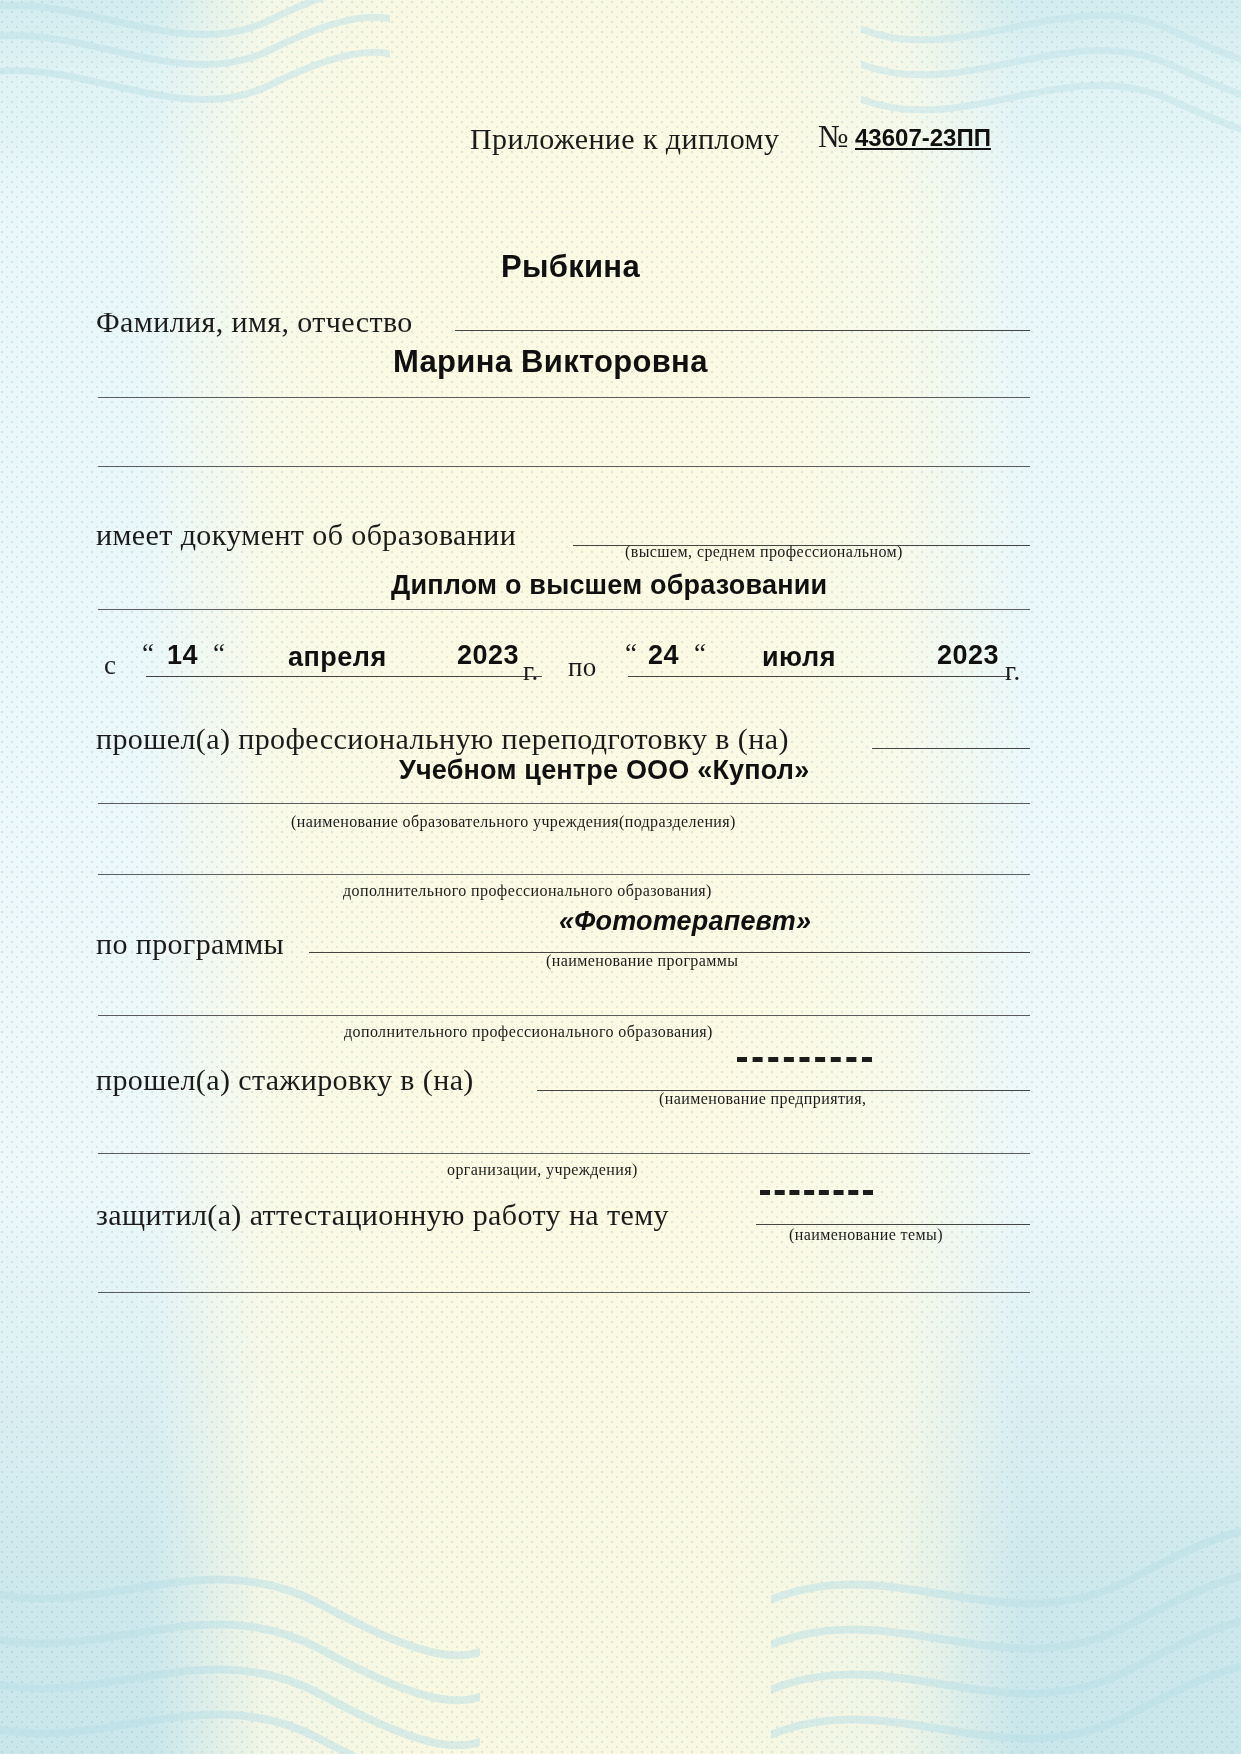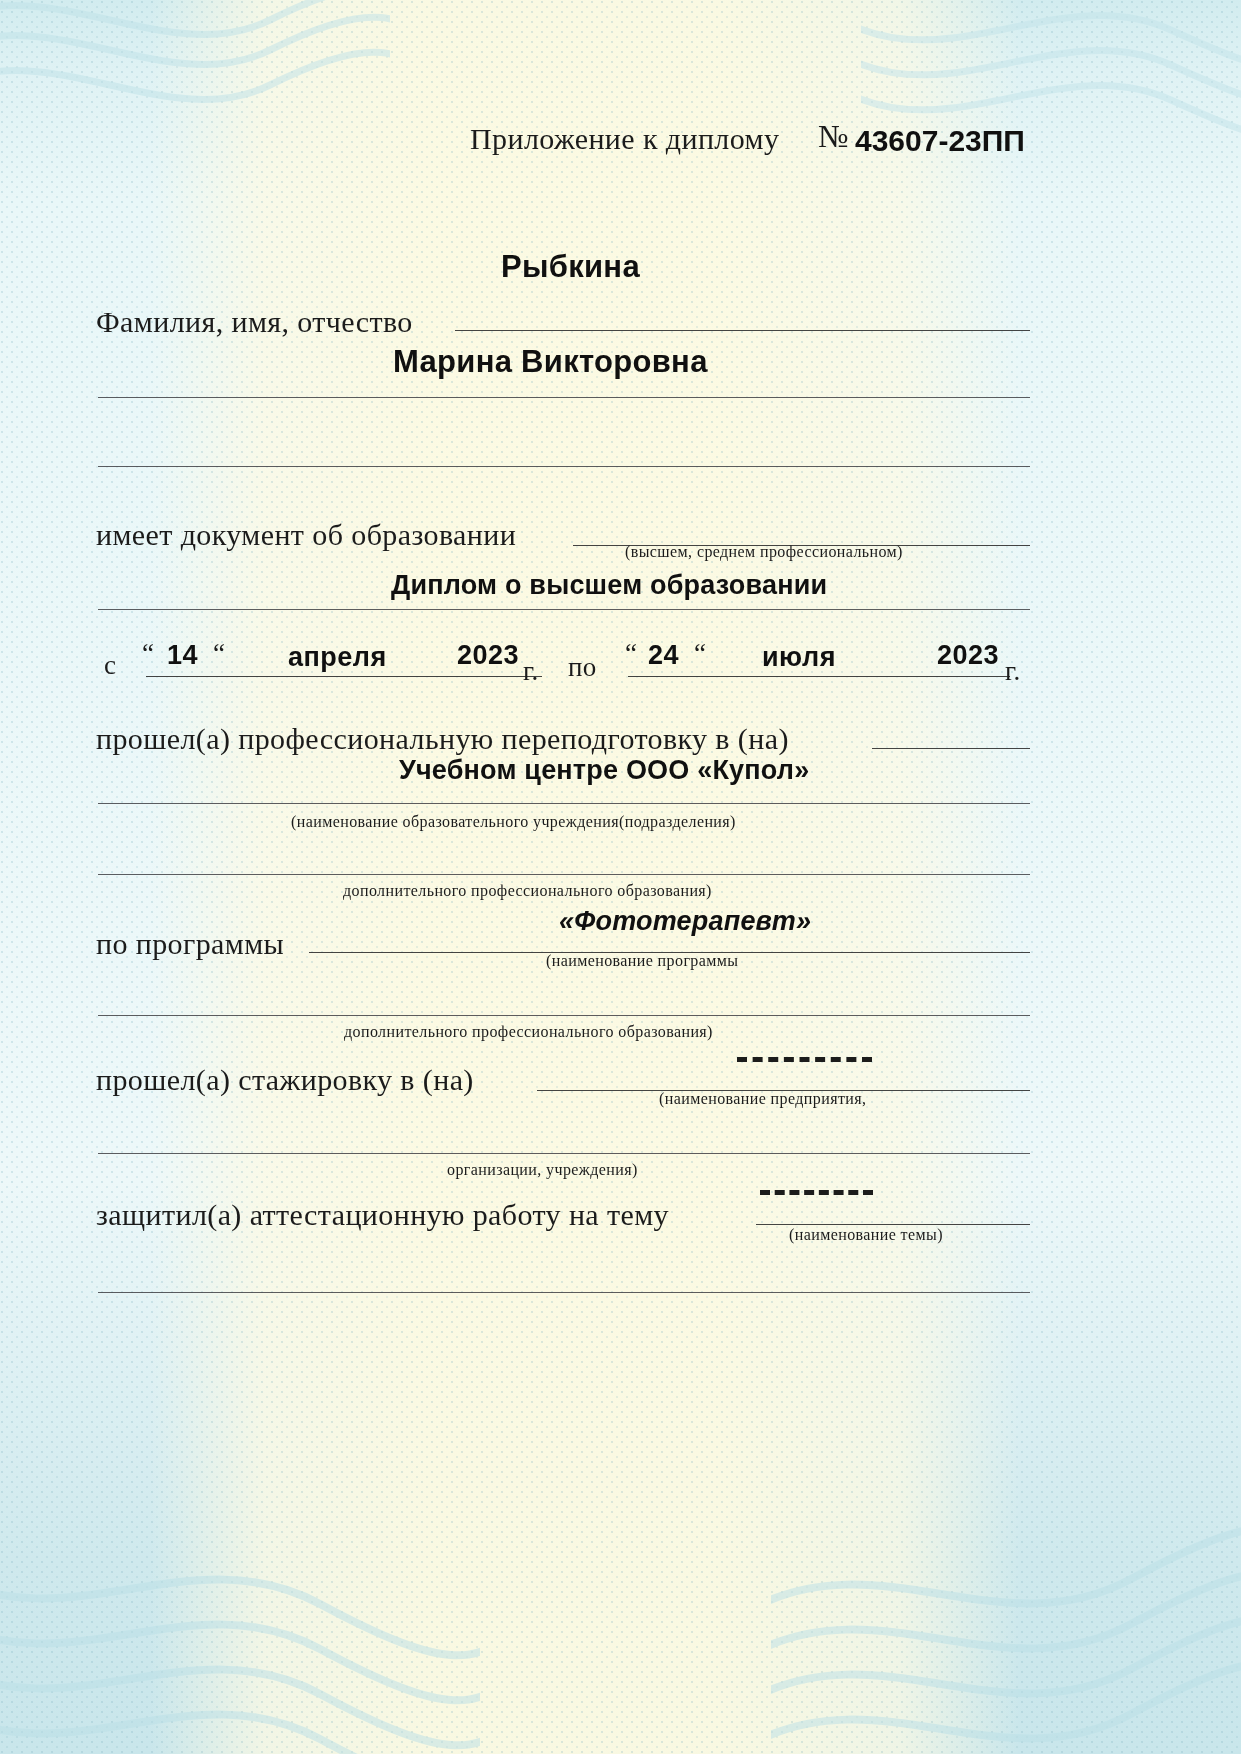--- a/index.html
+++ b/index.html
@@ -77,21 +77,21 @@
     border-top:1.6px solid #2a2a2a;
     opacity:.88;
   }
   .rule.thin{border-top:1.3px solid #34343a;opacity:.8;}
   
   .dashes{
     position:absolute;
     border-top:5px dashed #111;
     height:0;opacity:.95;
   }
-  .hdr-num{font-size:30px;}
+  .hdr-num{font-size:24px;text-decoration:underline;}
   .hdr-no{font-family:"Liberation Serif",serif;font-size:32px;}
 </style>
 </head>
 <body>
 
 <div id="page">
 
   <div id="texture"></div>
 
   <div class="wave" style="left:-30px;top:-10px;width:420px;height:190px;">

